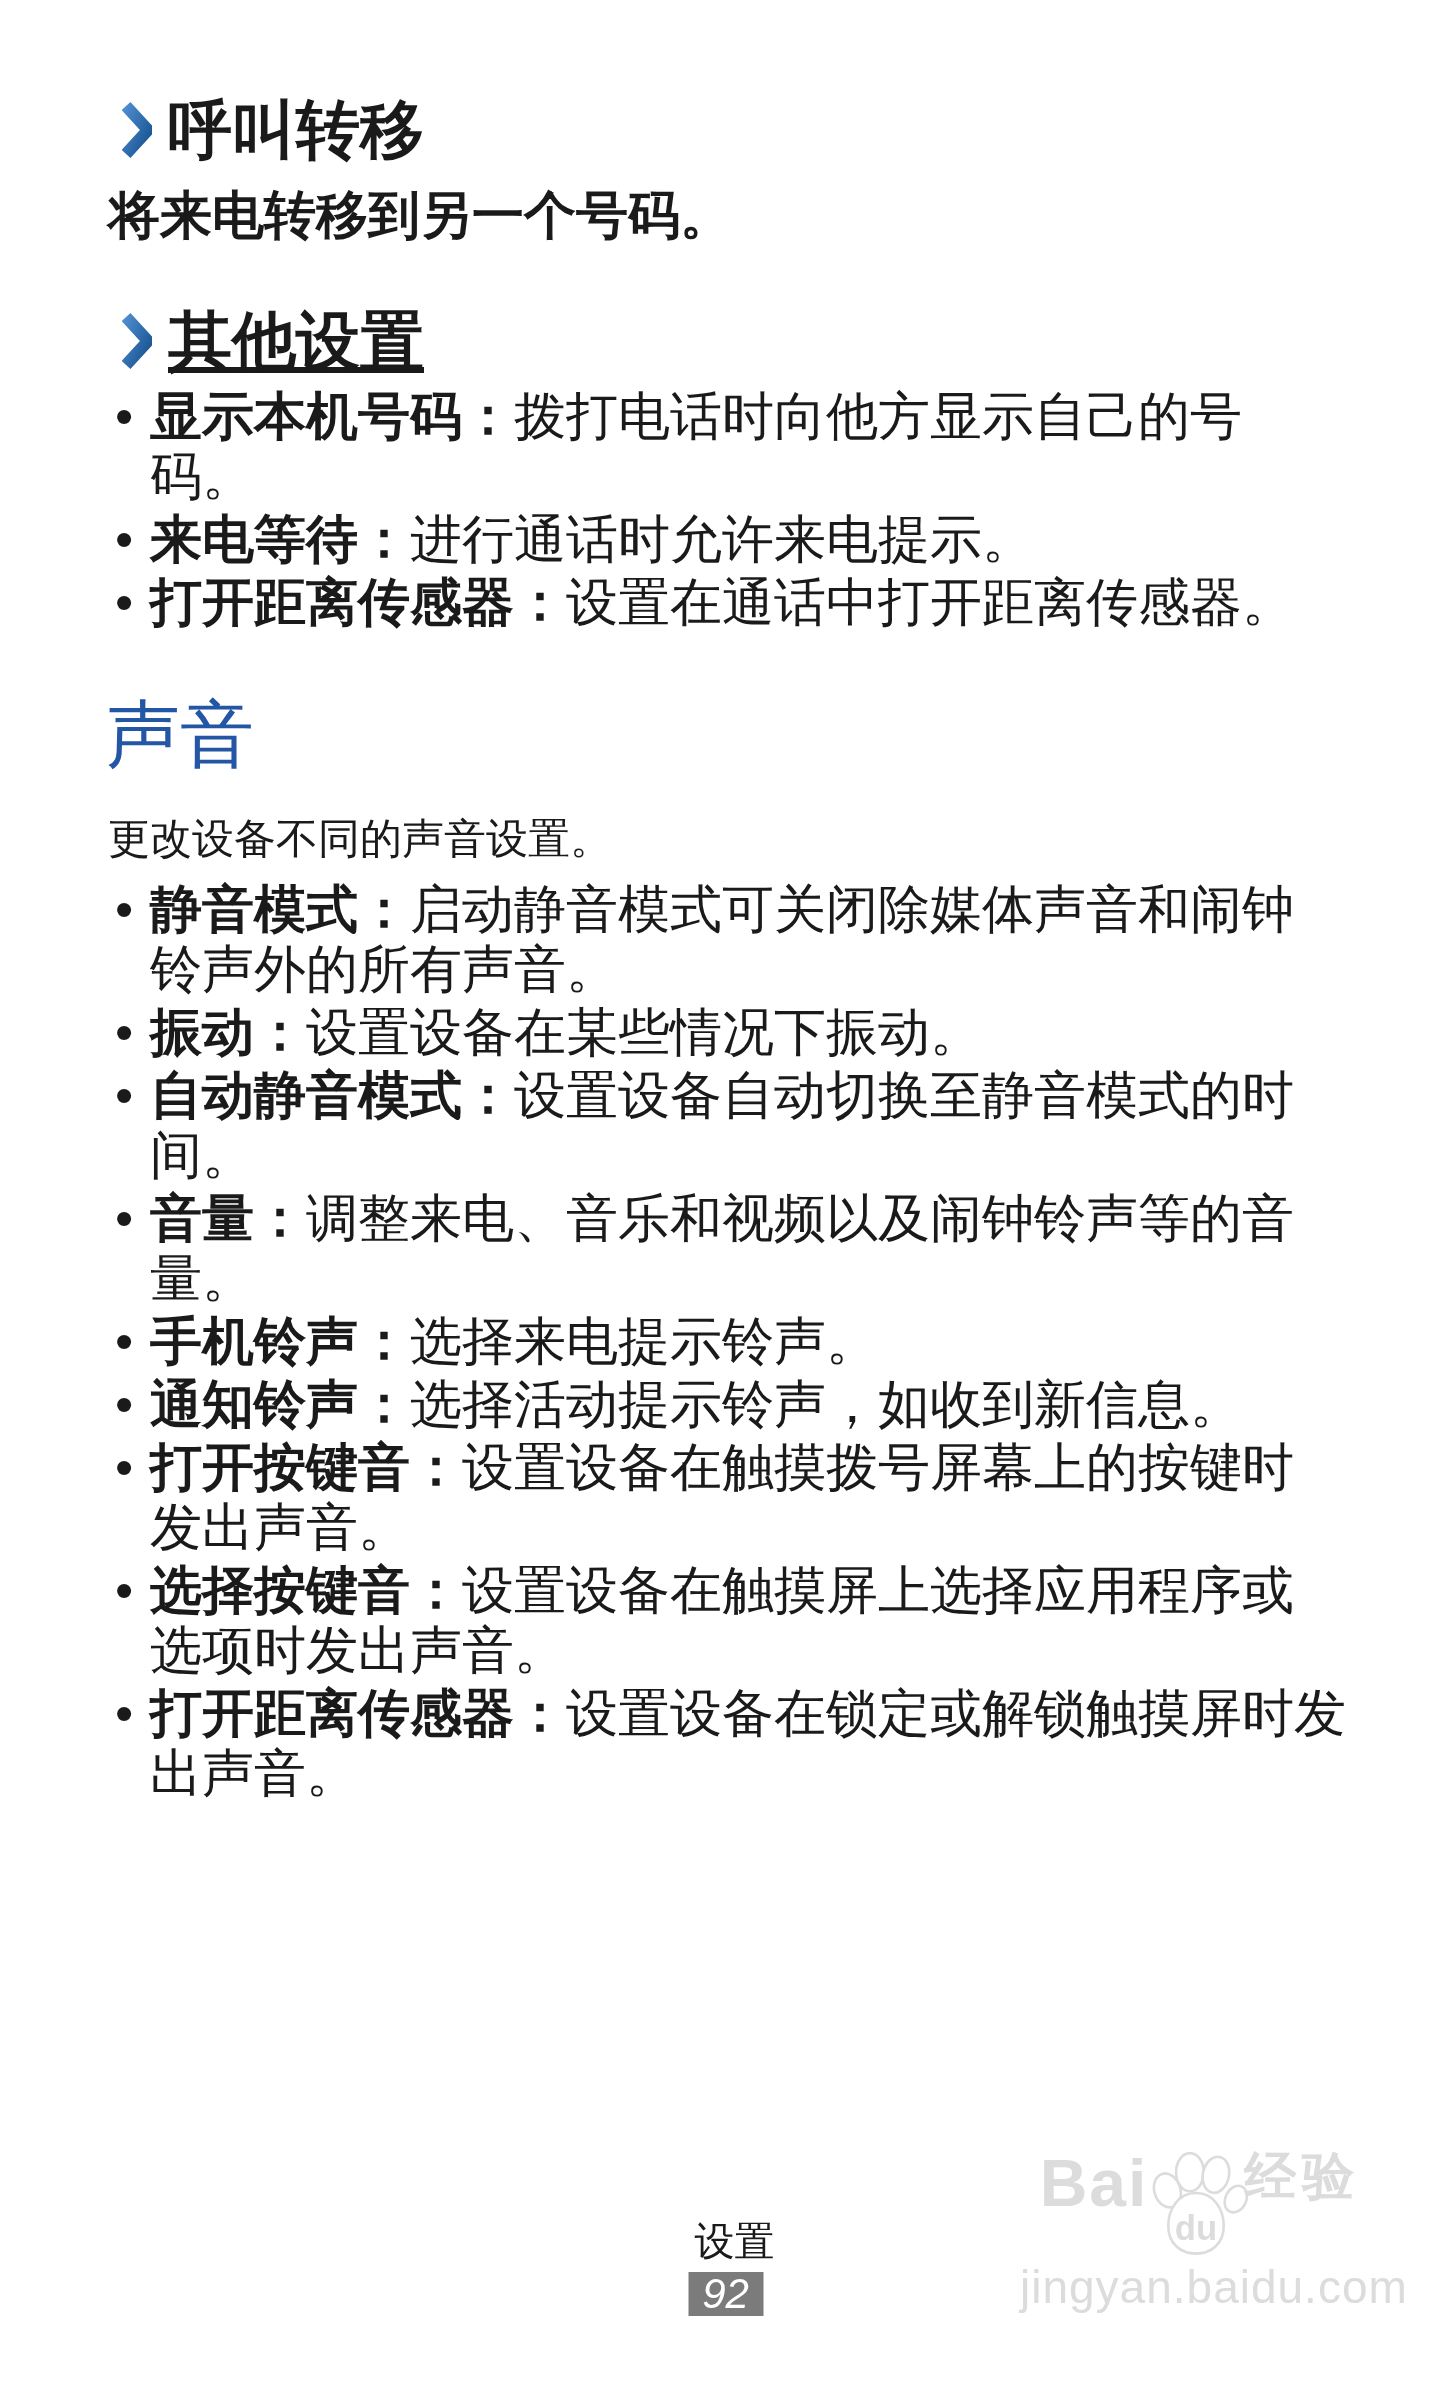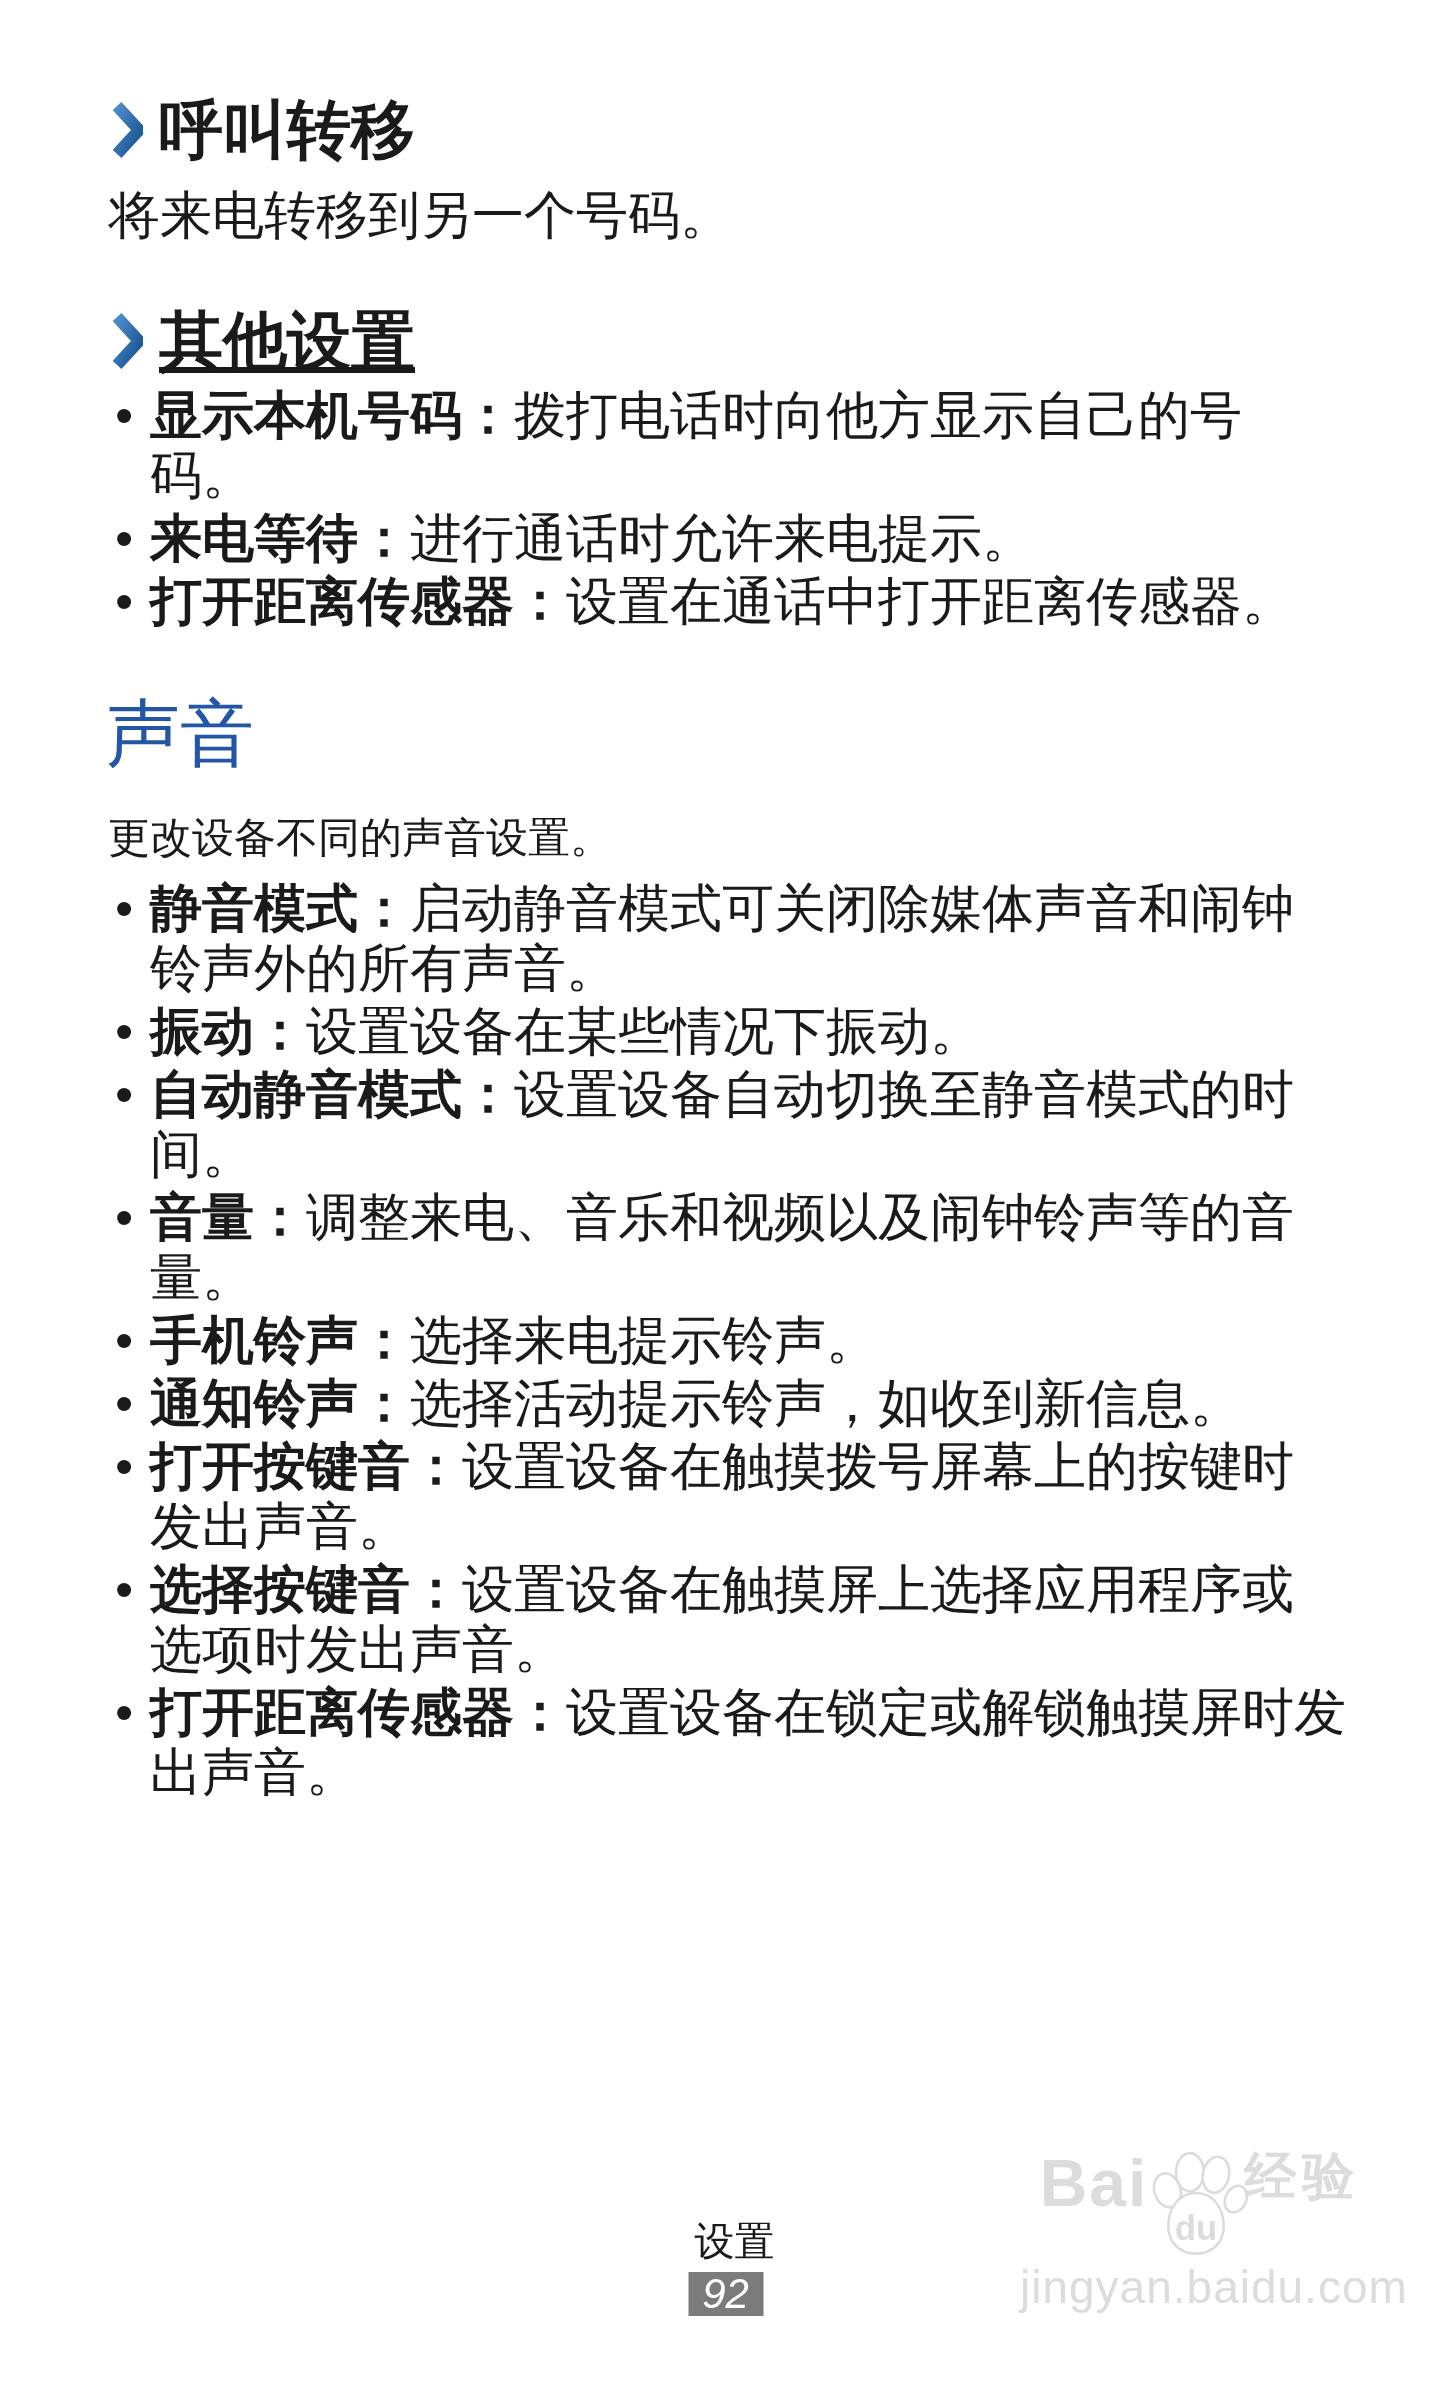--- a/index.html
+++ b/index.html
@@ -17,27 +17,27 @@
     width:1451px;height:2381px;
     background:#ffffff;
     overflow:hidden;
     font-family:"Liberation Sans","DejaVu Sans",sans-serif;
     color:var(--text);
   }
   .content{position:absolute;left:106px;top:0;width:1300px;}
 
   h2.sub{
     display:flex;align-items:center;gap:16px;
-    margin:0;font-size:64px;line-height:72px;font-weight:bold;color:var(--text);
+    margin:9px;font-size:64px;line-height:72px;font-weight:bold;color:var(--text);
   }
   h2.sub .chev{flex:0 0 auto;margin-left:7px;display:block;}
   h2#h-call{margin-top:94px;}
   h2#h-other{margin-top:59px;text-decoration:underline;}
 
-  .para{font-size:52px;line-height:62px;margin:18px 0 0 2px;}
+  .para{font-size:52px;line-height:62px;margin:18px 0 0 2px;font-weight:bold;}
 
   ul.blist{list-style:none;margin:8px 0 0;padding:0;font-size:52px;line-height:60px;}
   ul.blist li{position:relative;padding-left:44px;margin-bottom:3px;}
   ul.blist .dot{position:absolute;left:9px;top:0;}
   ul.blist .term{font-weight:bold;}
 
   h1.sound{
     margin:59px 0 0;padding:0;
     font-size:74px;line-height:88px;font-weight:normal;
     color:var(--accent-blue);

